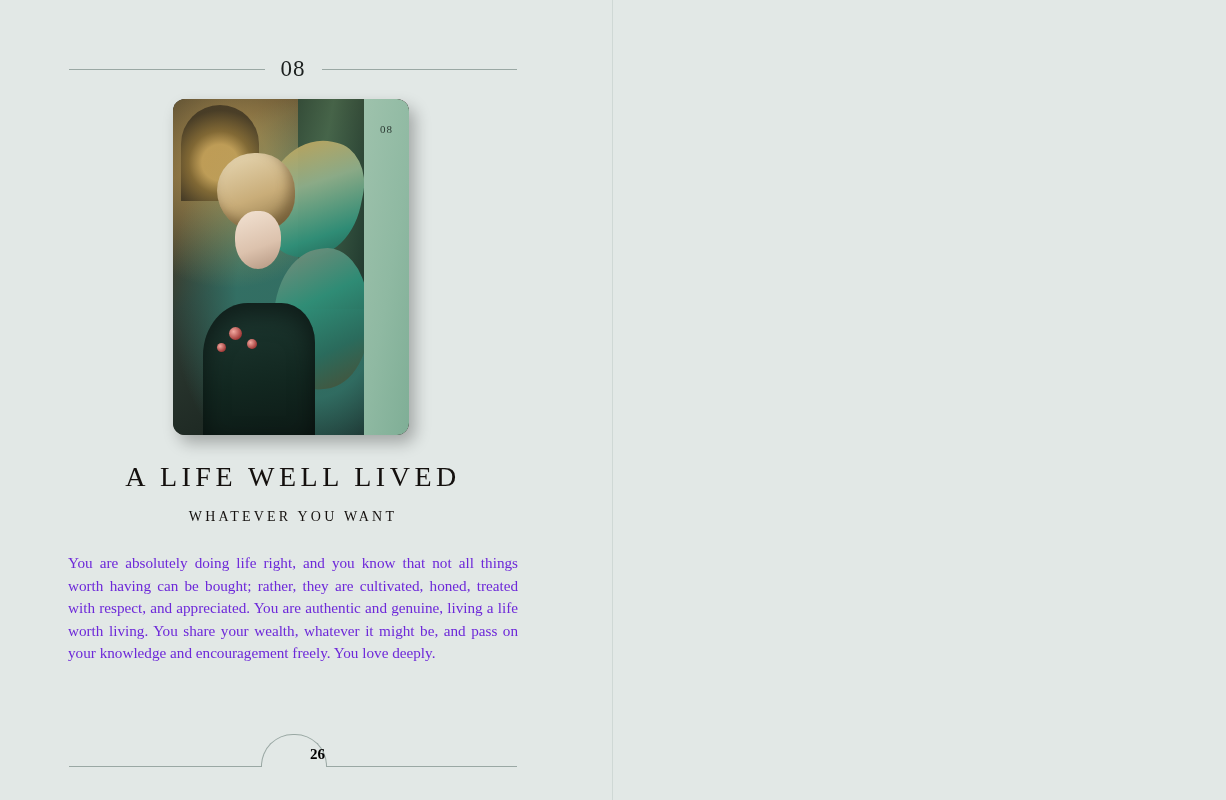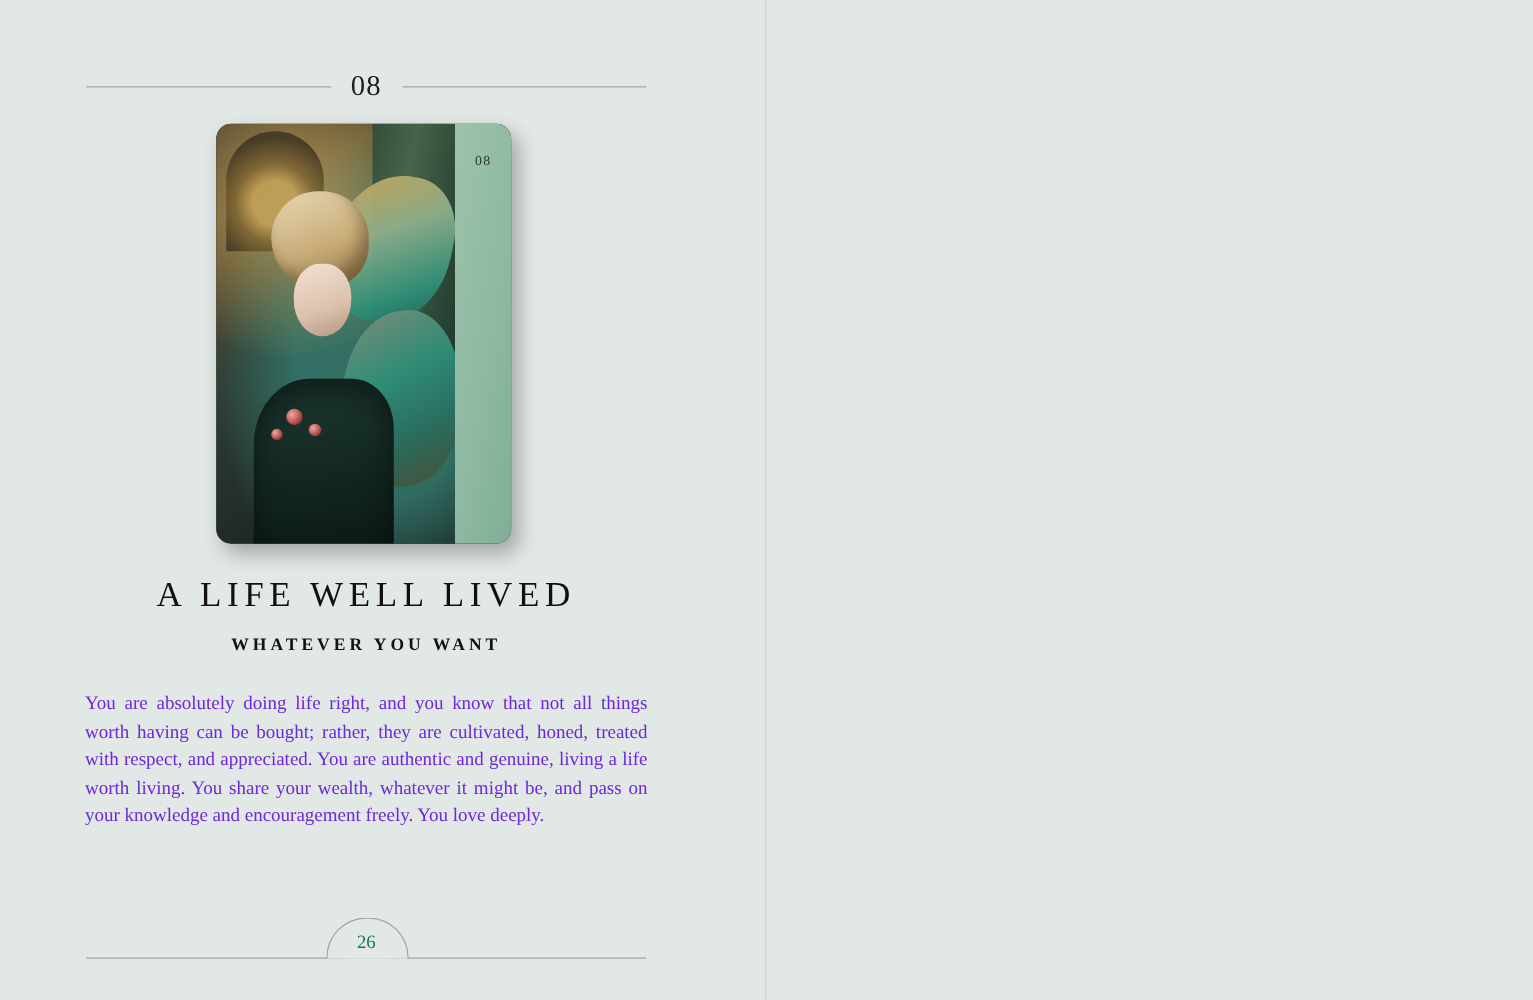--- a/index.html
+++ b/index.html
@@ -181,21 +181,20 @@
   }
   .card-subtitle {
     position: absolute;
     top: 509px;
     left: 69px;
     width: 448px;
     text-align: center;
     font-size: 14px;
     letter-spacing: 3.2px;
     color: #14100e;
-    font-weight: bold;
   }
   .body-left {
     position: absolute;
     top: 552px;
     left: 68px;
     width: 450px;
     font-size: 15.2px;
     line-height: 22.6px;
     text-align: justify;
     color: #6d28d9;
@@ -226,23 +225,24 @@
     border-bottom: none;
     border-radius: 32px 32px 0 0;
     background: #e2e8e6;
   }
   .folio {
     position: absolute;
     left: 50%;
     bottom: 4px;
     margin-left: -32px;
     width: 64px;
-    text-align: center;
+    text-align: right;
     font-size: 15px;
-    color: #0f766e;
+    color: #000000;
+    font-weight: bold;
   }
 </style>
 </head>
 <body>
 
 <div class="spread">
   <div class="gutter"></div>
 
   <div class="page">
 

